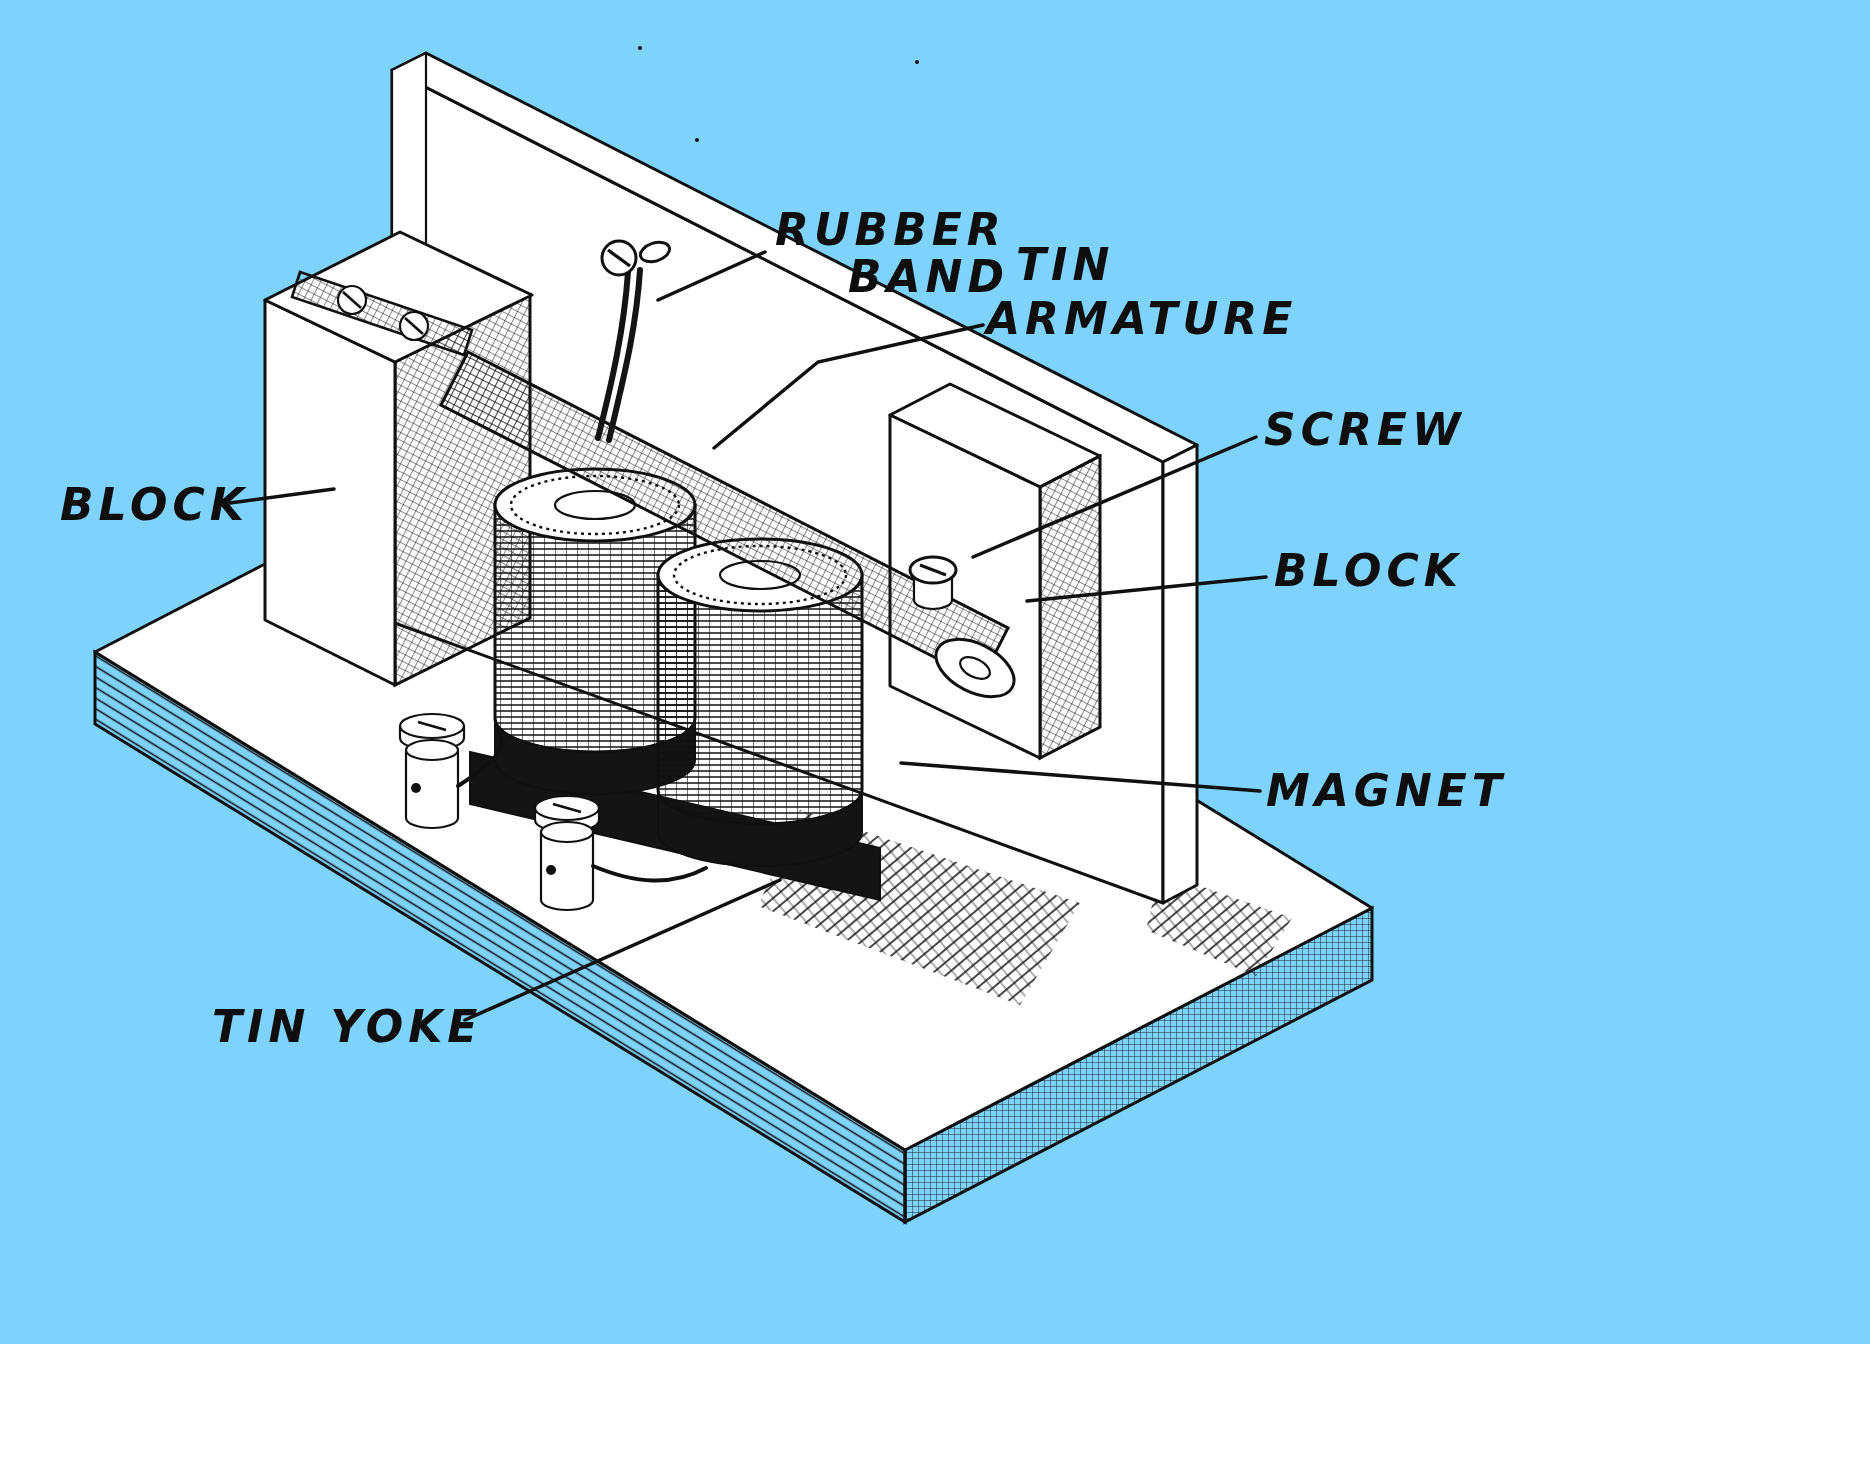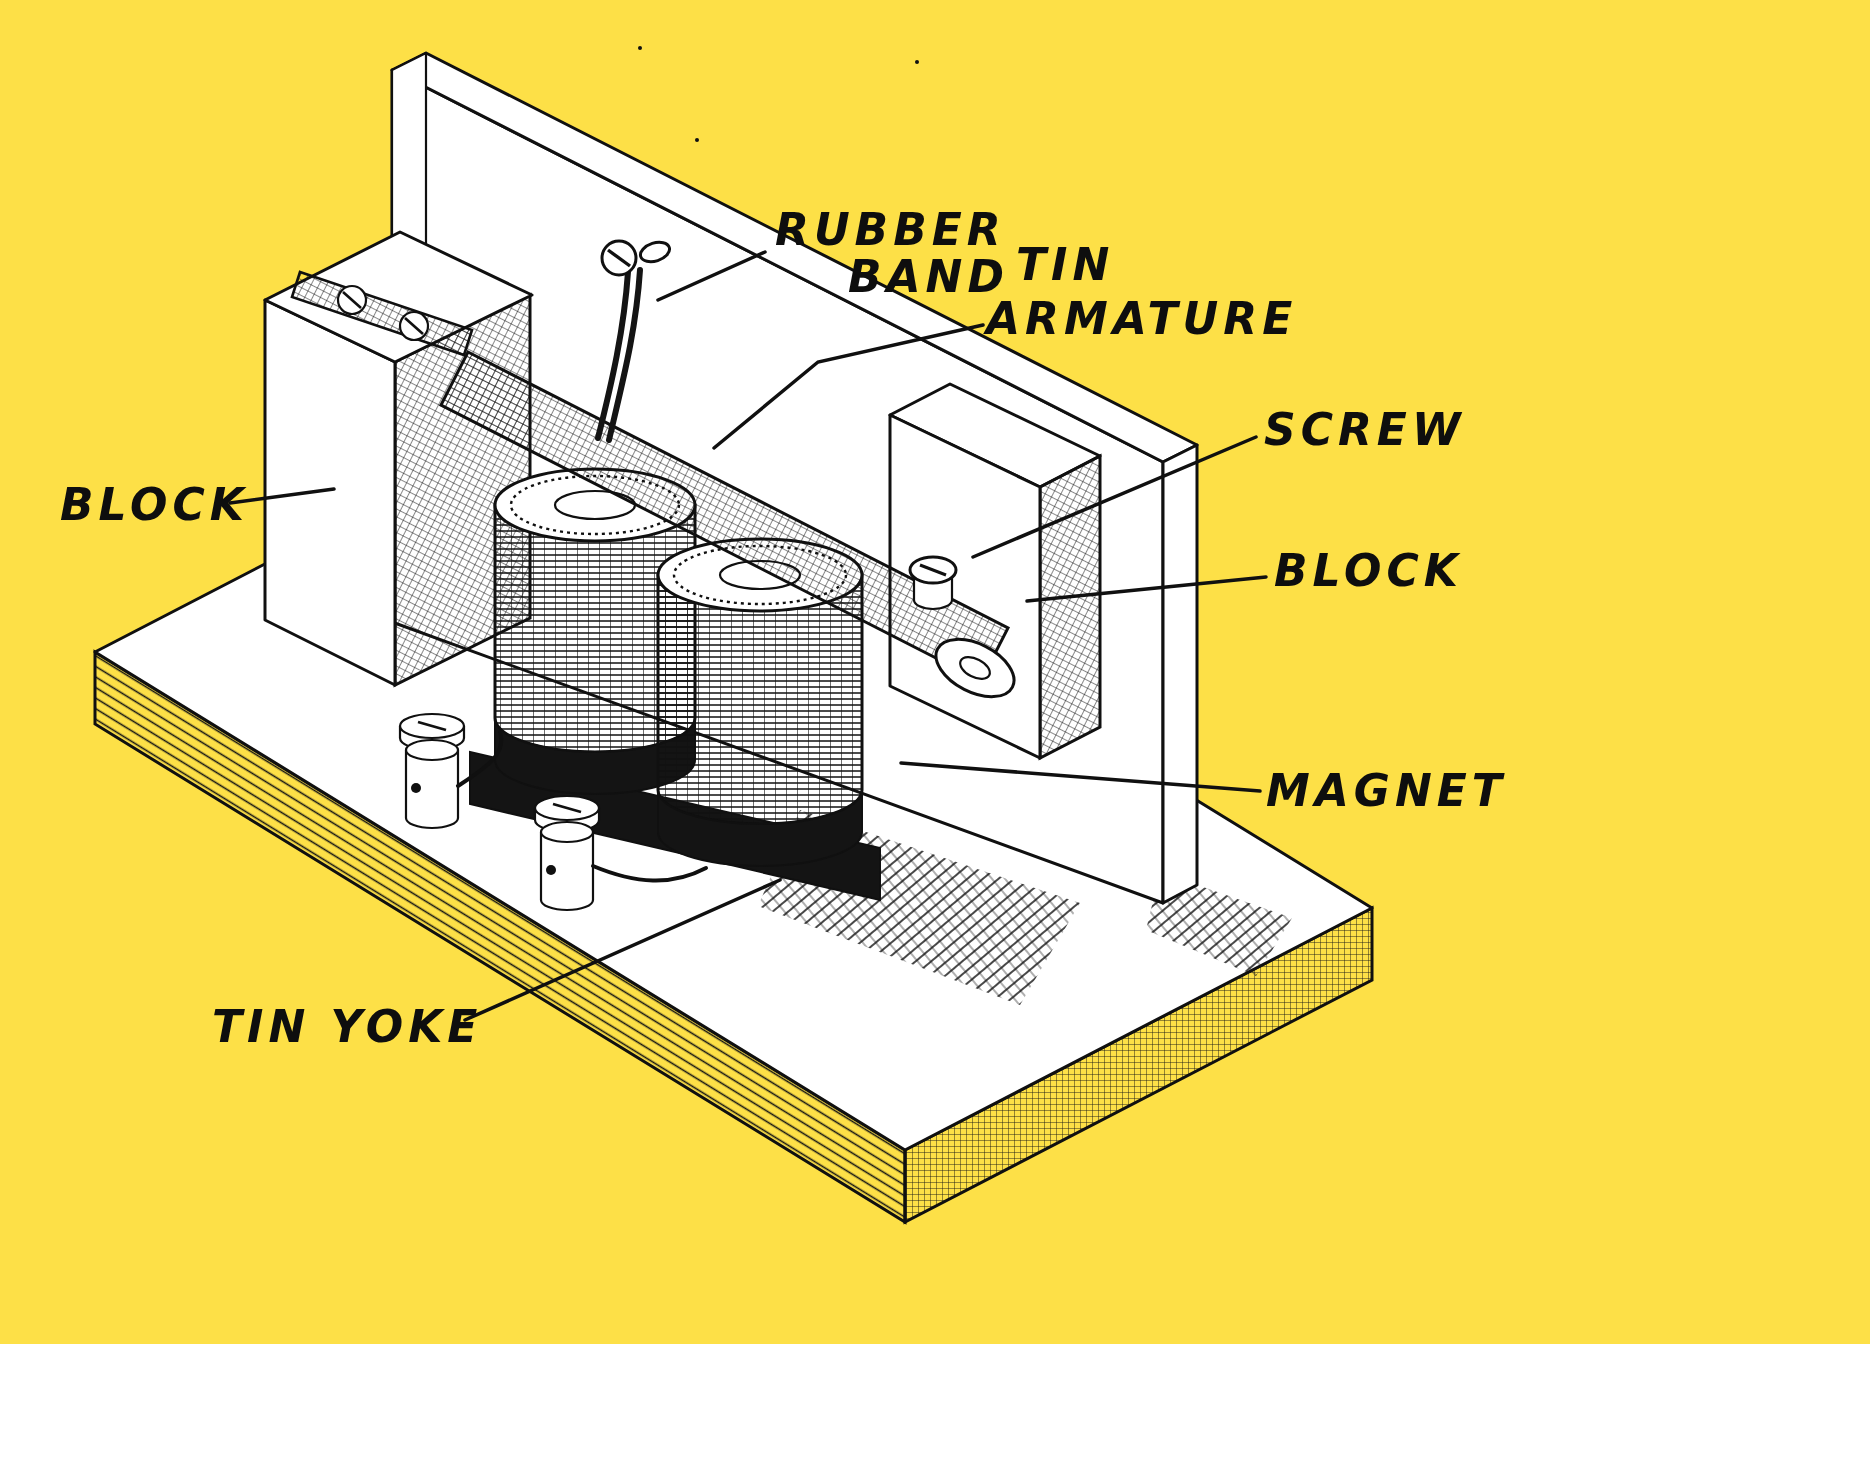--- a/index.html
+++ b/index.html
@@ -4,21 +4,21 @@
 <style>
   html, body {
     margin: 0;
     padding: 0;
     background: #ffffff;
   }
   .stage {
     position: relative;
     width: 1870px;
     height: 1344px;
-    background: #fde047;
+    background: #7dd3fc;
     overflow: hidden;
     font-family: "DejaVu Sans", sans-serif;
   }
   .stage svg {
     position: absolute;
     left: 0;
     top: 0;
     display: block;
   }
   .fig-label {

